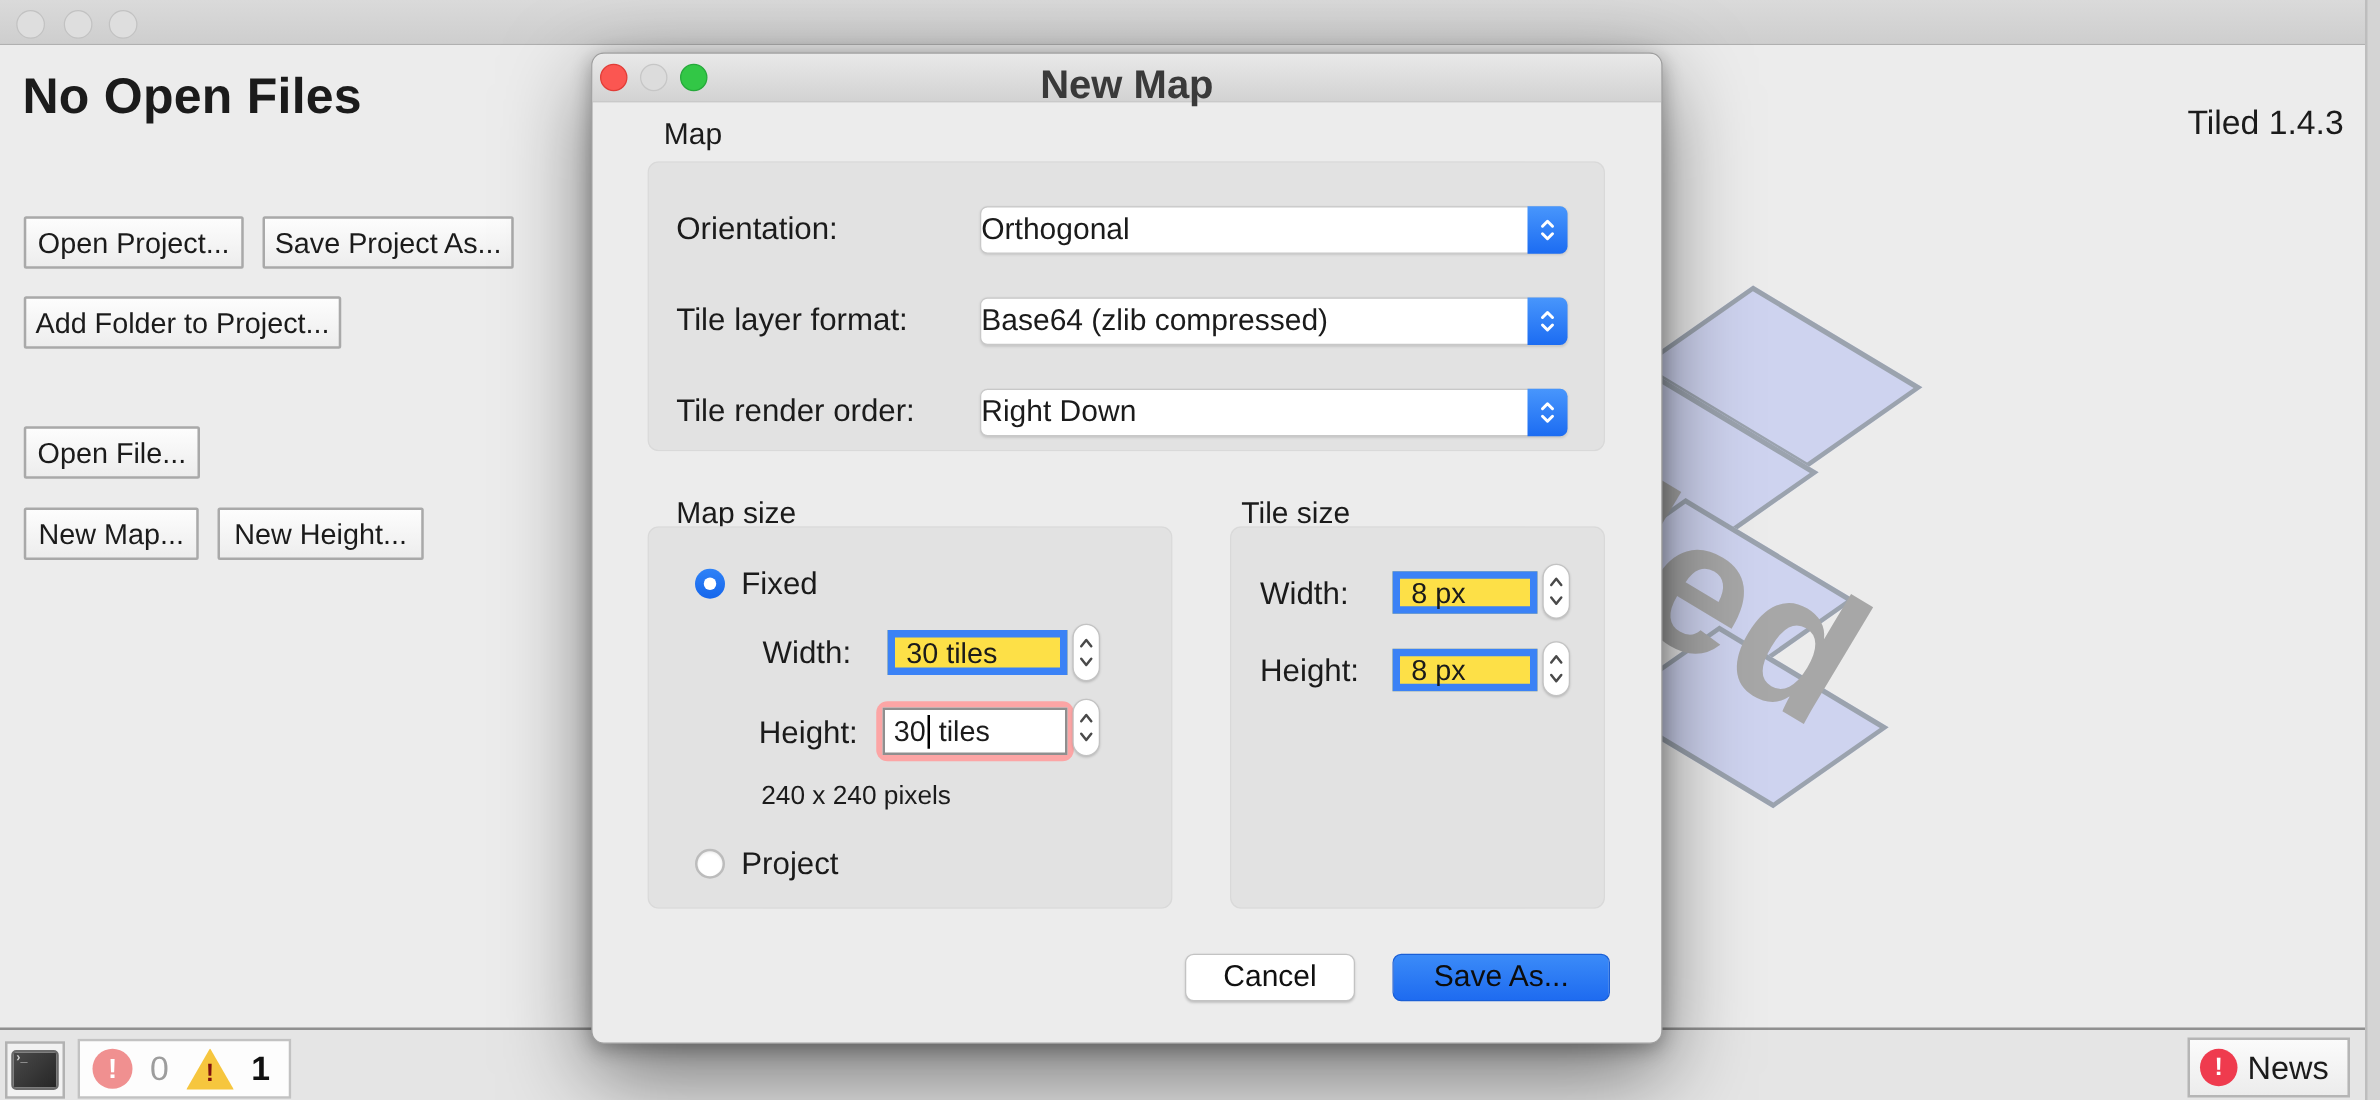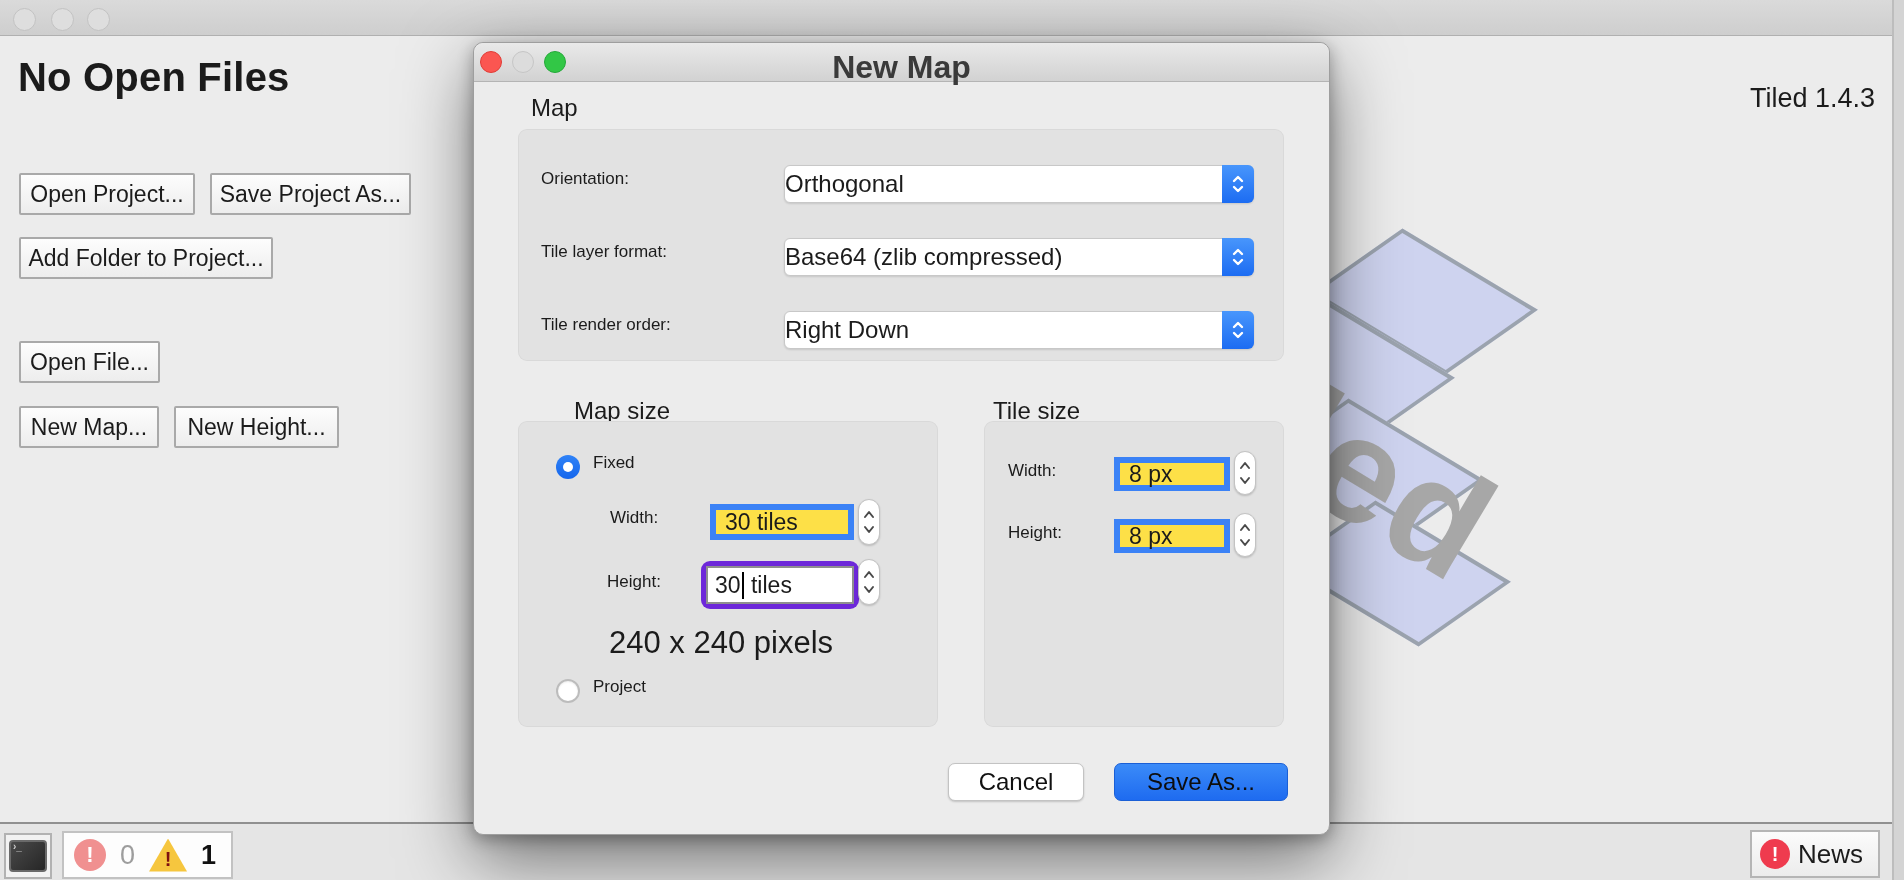--- a/index.html
+++ b/index.html
@@ -109,21 +109,21 @@
   }
   .dtl{position:absolute;top:8px;width:22px;height:22px;border-radius:50%;box-sizing:border-box;}
   .dtl.close{left:6px;background:#fb5651;border:1px solid #e13c36;}
   .dtl.min{left:38px;background:#dcdcdc;border:1px solid #c6c6c6;}
   .dtl.zoom{left:70px;background:#32c746;border:1px solid #25a93a;}
   .group-label{position:absolute;font-size:24px;color:#1b1b1b;}
   .group-panel{
     position:absolute;background:#e2e2e2;border-radius:9px;
     box-shadow:inset 0 0 0 1px rgba(0,0,0,.04);
   }
-  .flabel{position:absolute;font-size:17px;color:#1b1b1b;}
+  .flabel{position:absolute;font-size:25px;color:#1b1b1b;}
   .combo{
     position:absolute;left:310px;width:470px;height:38px;box-sizing:border-box;
     background:#fff;border:1px solid #c8c8c8;border-radius:6px;
     box-shadow:0 1px 2px rgba(0,0,0,.12);
     display:flex;align-items:center;
   }
   .combo .val{font-size:24px;padding-left:0;flex:1;}
   .combo .cap{
     width:32px;height:38px;margin:-1px -1px -1px 0;border-radius:0 6px 6px 0;
     background:linear-gradient(#4896fc,#1c6cf2);
@@ -134,35 +134,35 @@
     font-size:23px;display:flex;align-items:center;padding-left:9px;white-space:pre;
   }
   .spinner{
     position:absolute;width:22px;box-sizing:border-box;
     background:#fff;border:1px solid #c3c3c3;border-radius:11px;
     box-shadow:0 1px 2px rgba(0,0,0,.18);
     display:flex;align-items:center;justify-content:center;
   }
   .focus-wrap{
     position:absolute;left:227px;top:518px;width:158px;height:48px;
-    background:#6d28d9;border-radius:9px;
+    background:#fca5a5;border-radius:9px;
     display:flex;align-items:center;justify-content:center;
   }
   .focus-wrap .inner{
     width:148px;height:38px;box-sizing:border-box;background:#fff;border:2px solid #8f8f8f;
     font-size:23px;display:flex;align-items:center;padding-left:7px;white-space:pre;
   }
   .caret{display:inline-block;width:2px;height:27px;background:#000;margin:0 1px;}
   .radio{position:absolute;width:24px;height:24px;border-radius:50%;box-sizing:border-box;}
   .radio.on{background:linear-gradient(#2f82f7,#1566ec);}
   .radio.on::after{
     content:"";position:absolute;left:7px;top:7px;width:10px;height:10px;border-radius:50%;background:#fff;
   }
   .radio.off{background:#fff;border:2px solid #bcbcbc;box-shadow:inset 0 1px 2px rgba(0,0,0,.08);}
-  .static-note{position:absolute;font-size:31px;color:#1b1b1b;}
+  .static-note{position:absolute;font-size:21px;color:#1b1b1b;}
   .dlg-btn{
     position:absolute;top:720px;height:38px;box-sizing:border-box;border-radius:7px;
     font-family:inherit;font-size:24px;display:flex;align-items:center;justify-content:center;
   }
   .dlg-btn.cancel{
     left:474px;width:136px;background:#fff;border:1px solid #c3c3c3;
     box-shadow:0 1px 2px rgba(0,0,0,.18);color:#111;
   }
   .dlg-btn.primary{
     left:640px;width:174px;background:linear-gradient(#3b8bf8,#1e6bf0);
@@ -259,21 +259,21 @@
     <div class="combo" style="top:268px;">
       <span class="val">Right Down</span>
       <span class="cap">
         <svg width="14" height="22" viewBox="0 0 14 22" fill="none">
             <path d="M3 8 L7 4 L11 8" stroke="#fff" stroke-width="2.4" stroke-linecap="round" stroke-linejoin="round"></path>
             <path d="M3 14 L7 18 L11 14" stroke="#fff" stroke-width="2.4" stroke-linecap="round" stroke-linejoin="round"></path>
           </svg>
       </span>
     </div>
 
-    <div class="group-label" style="left:67px;top:354px;margin-left:33px;">Map size</div>
+    <div class="group-label" style="left:67px;top:354px;">Map size</div>
     <div class="group-panel" style="left:44px;top:378px;width:420px;height:306px;"></div>
 
     <div class="radio on" style="left:82px;top:412px;"></div>
     <div class="flabel" style="left:119px;top:410px;">Fixed</div>
 
     <div class="flabel" style="left:136px;top:465px;">Width:</div>
     <div class="field" style="left:236px;top:461px;width:144px;height:36px;">30 tiles</div>
     <div class="spinner" style="left:384px;top:456px;height:46px;">
       <svg width="12" height="30" viewBox="0 0 12 30" fill="none">
           <path d="M2 10 L6 5 L10 10" stroke="#4a4a4a" stroke-width="2" stroke-linecap="round" stroke-linejoin="round"></path>

